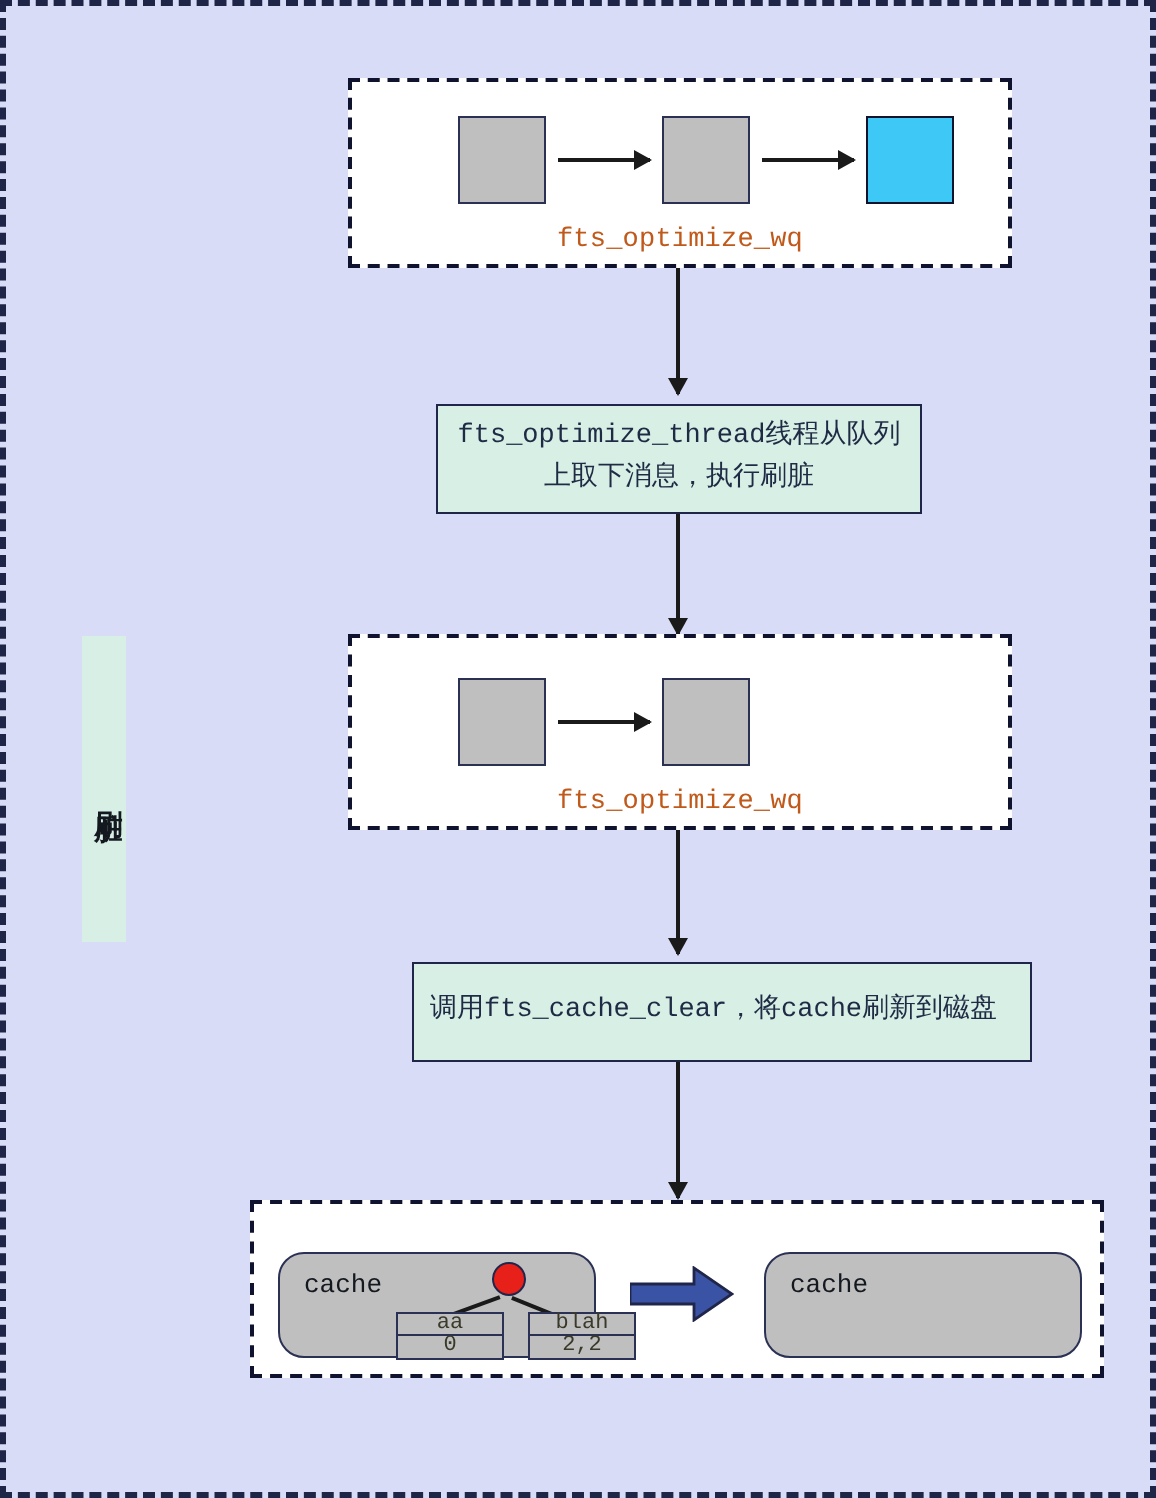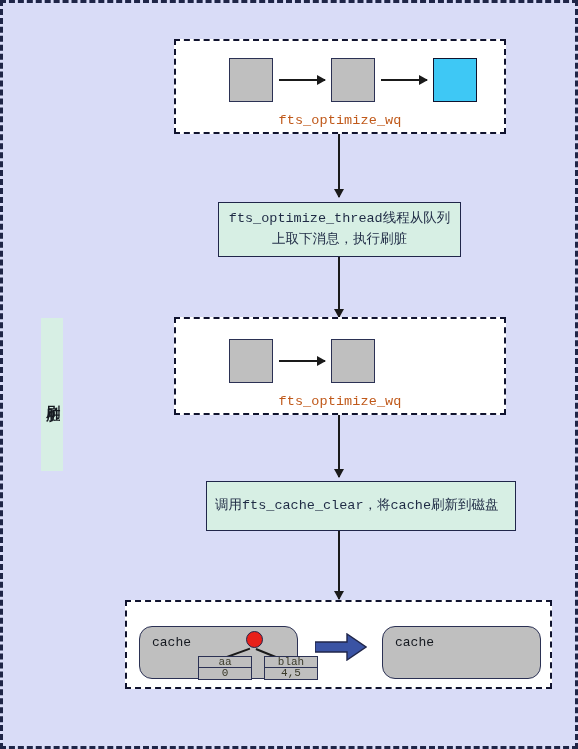--- a/index.html
+++ b/index.html
@@ -254,21 +254,21 @@
       <div class="branch" style="left:116px; top:21px; width:40px;
            transform: rotate(22deg);"></div>
 
       <div class="mini-table" style="left:58px; top:29px;">
         <div class="row top">aa</div>
         <div class="row">0</div>
       </div>
 
       <div class="mini-table" style="left:124px; top:29px;">
         <div class="row top">blah</div>
-        <div class="row">4,5</div>
+        <div class="row">2,2</div>
       </div>
     </div>
 
     <div class="block-arrow" style="left:188px; top:31px;">
       <svg width="52" height="28" viewBox="0 0 52 28">
         <polygon points="0,9 32,9 32,1 51,14 32,27 32,19 0,19" fill="#3a53a4" stroke="#20264a" stroke-width="1.4"></polygon>
       </svg>
     </div>
 
     <div class="cache-box" style="left:255px; top:24px; width:159px; height:53px;">

